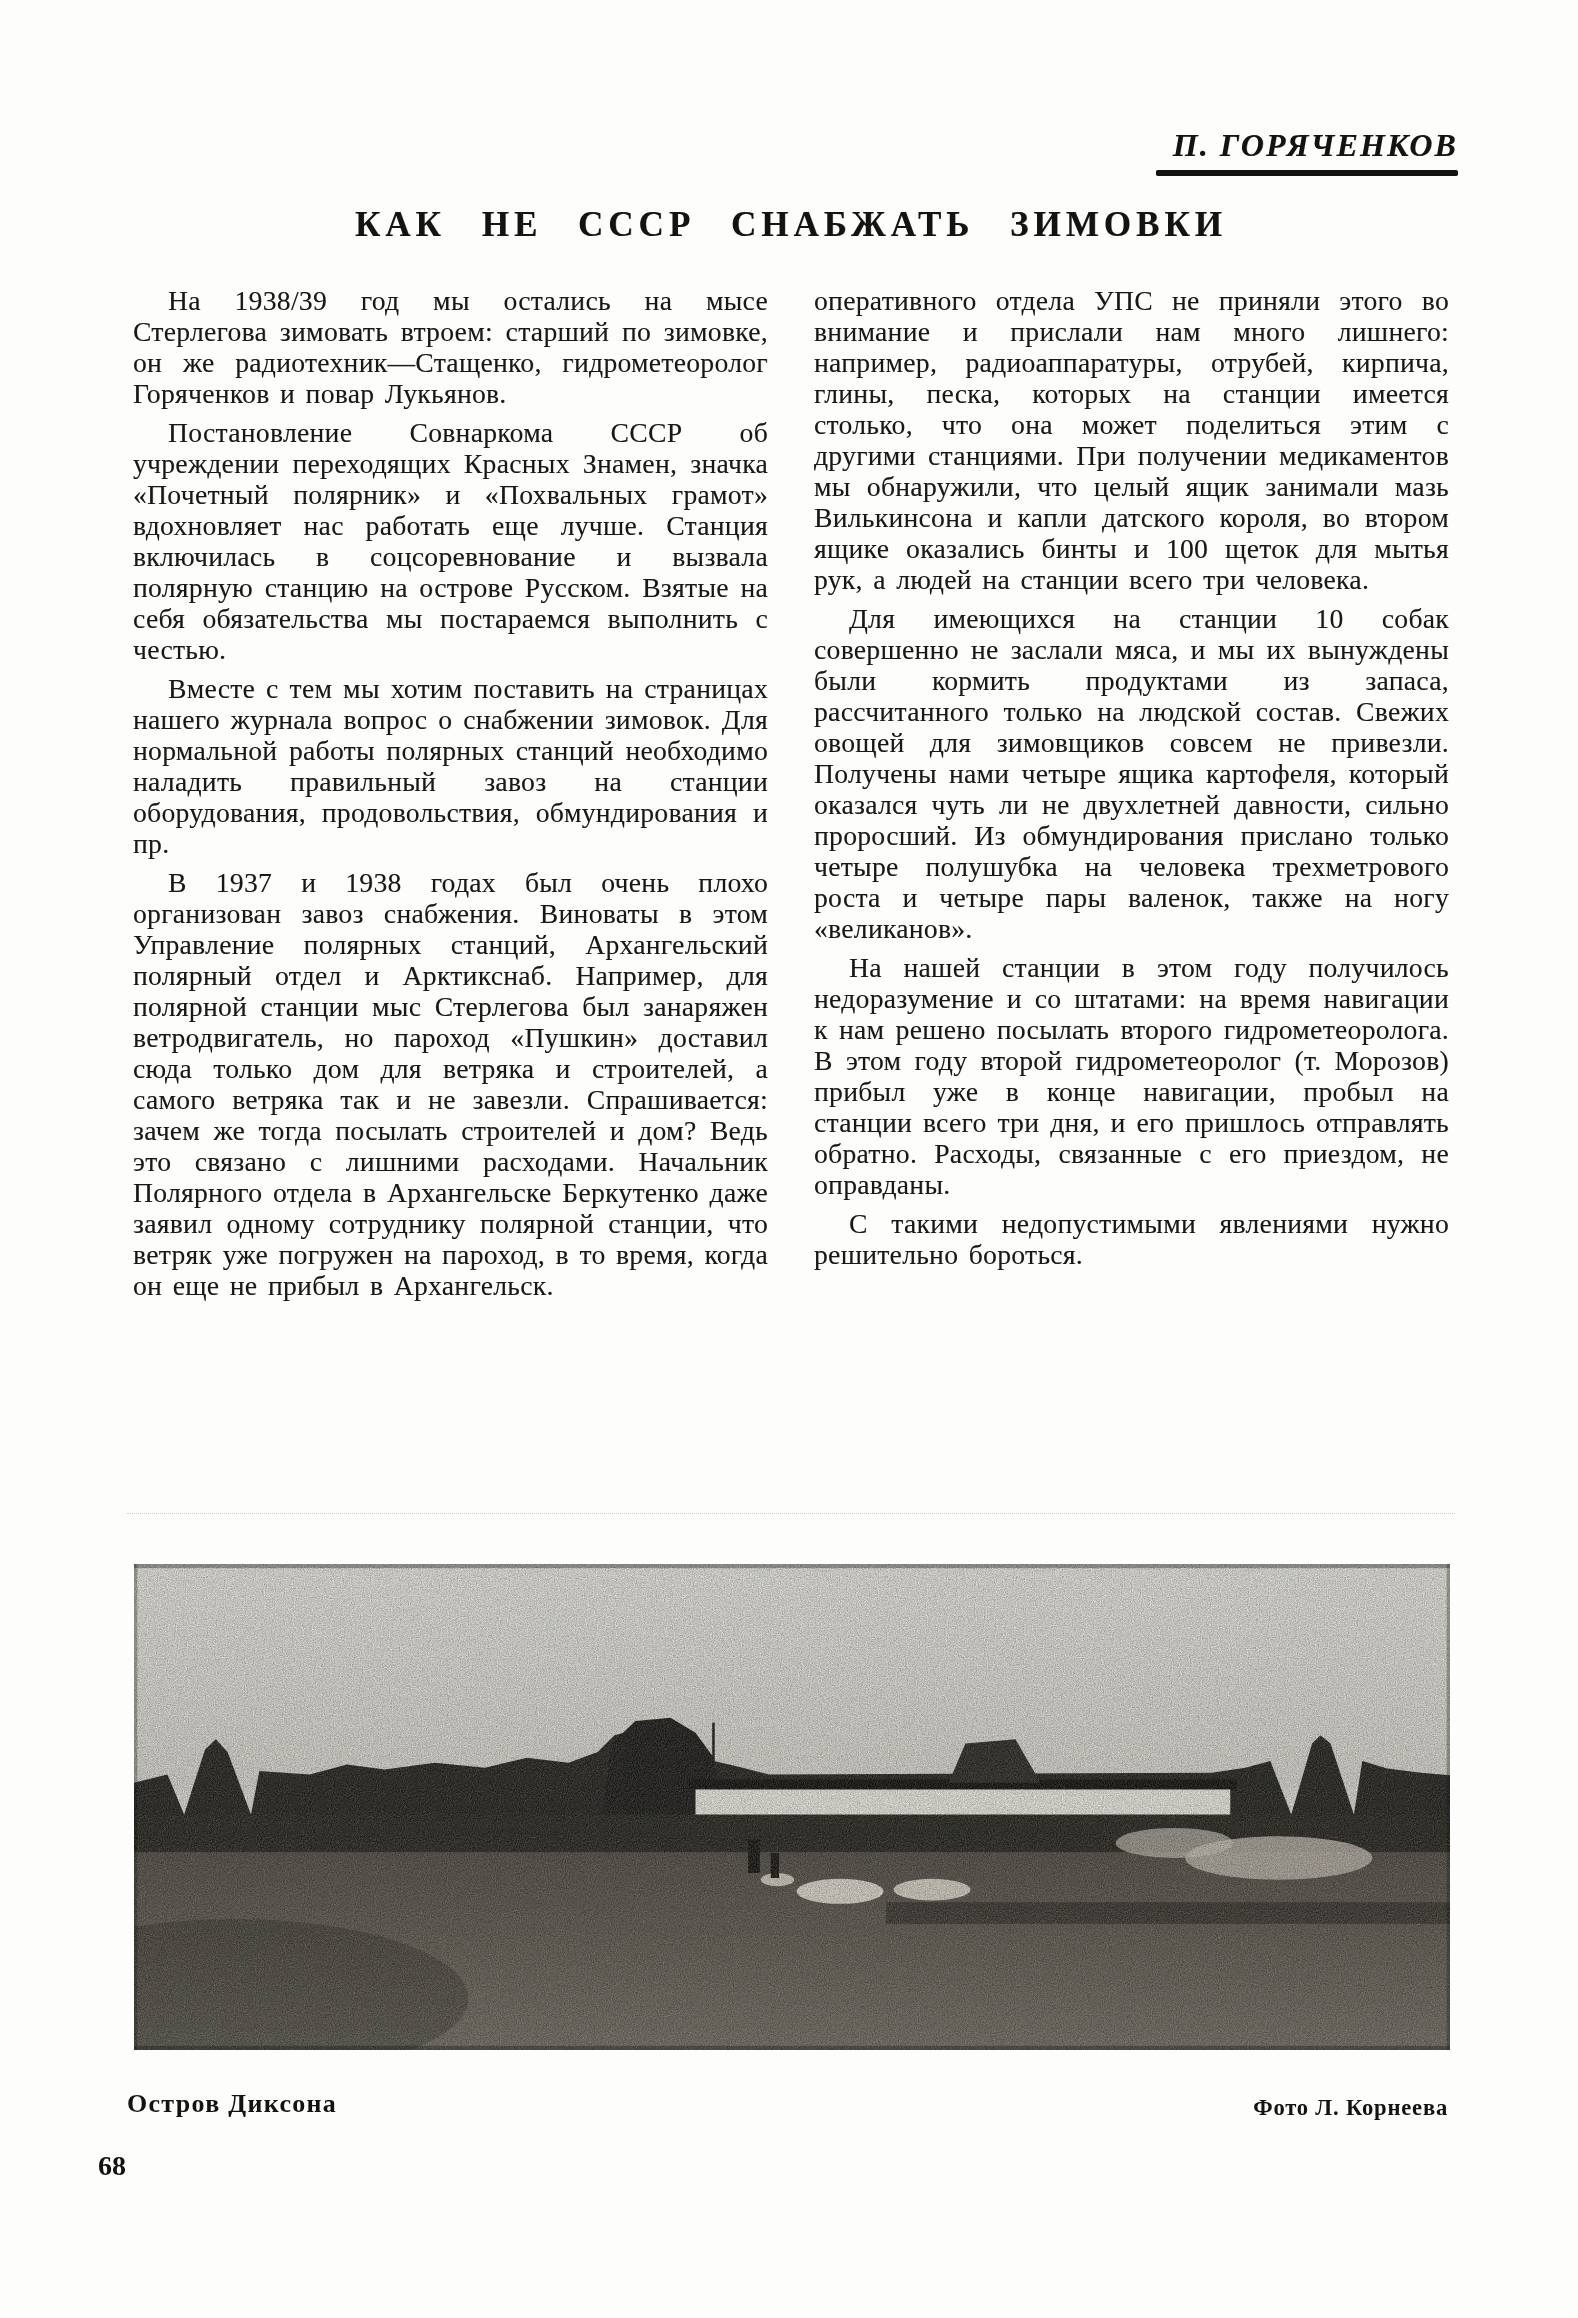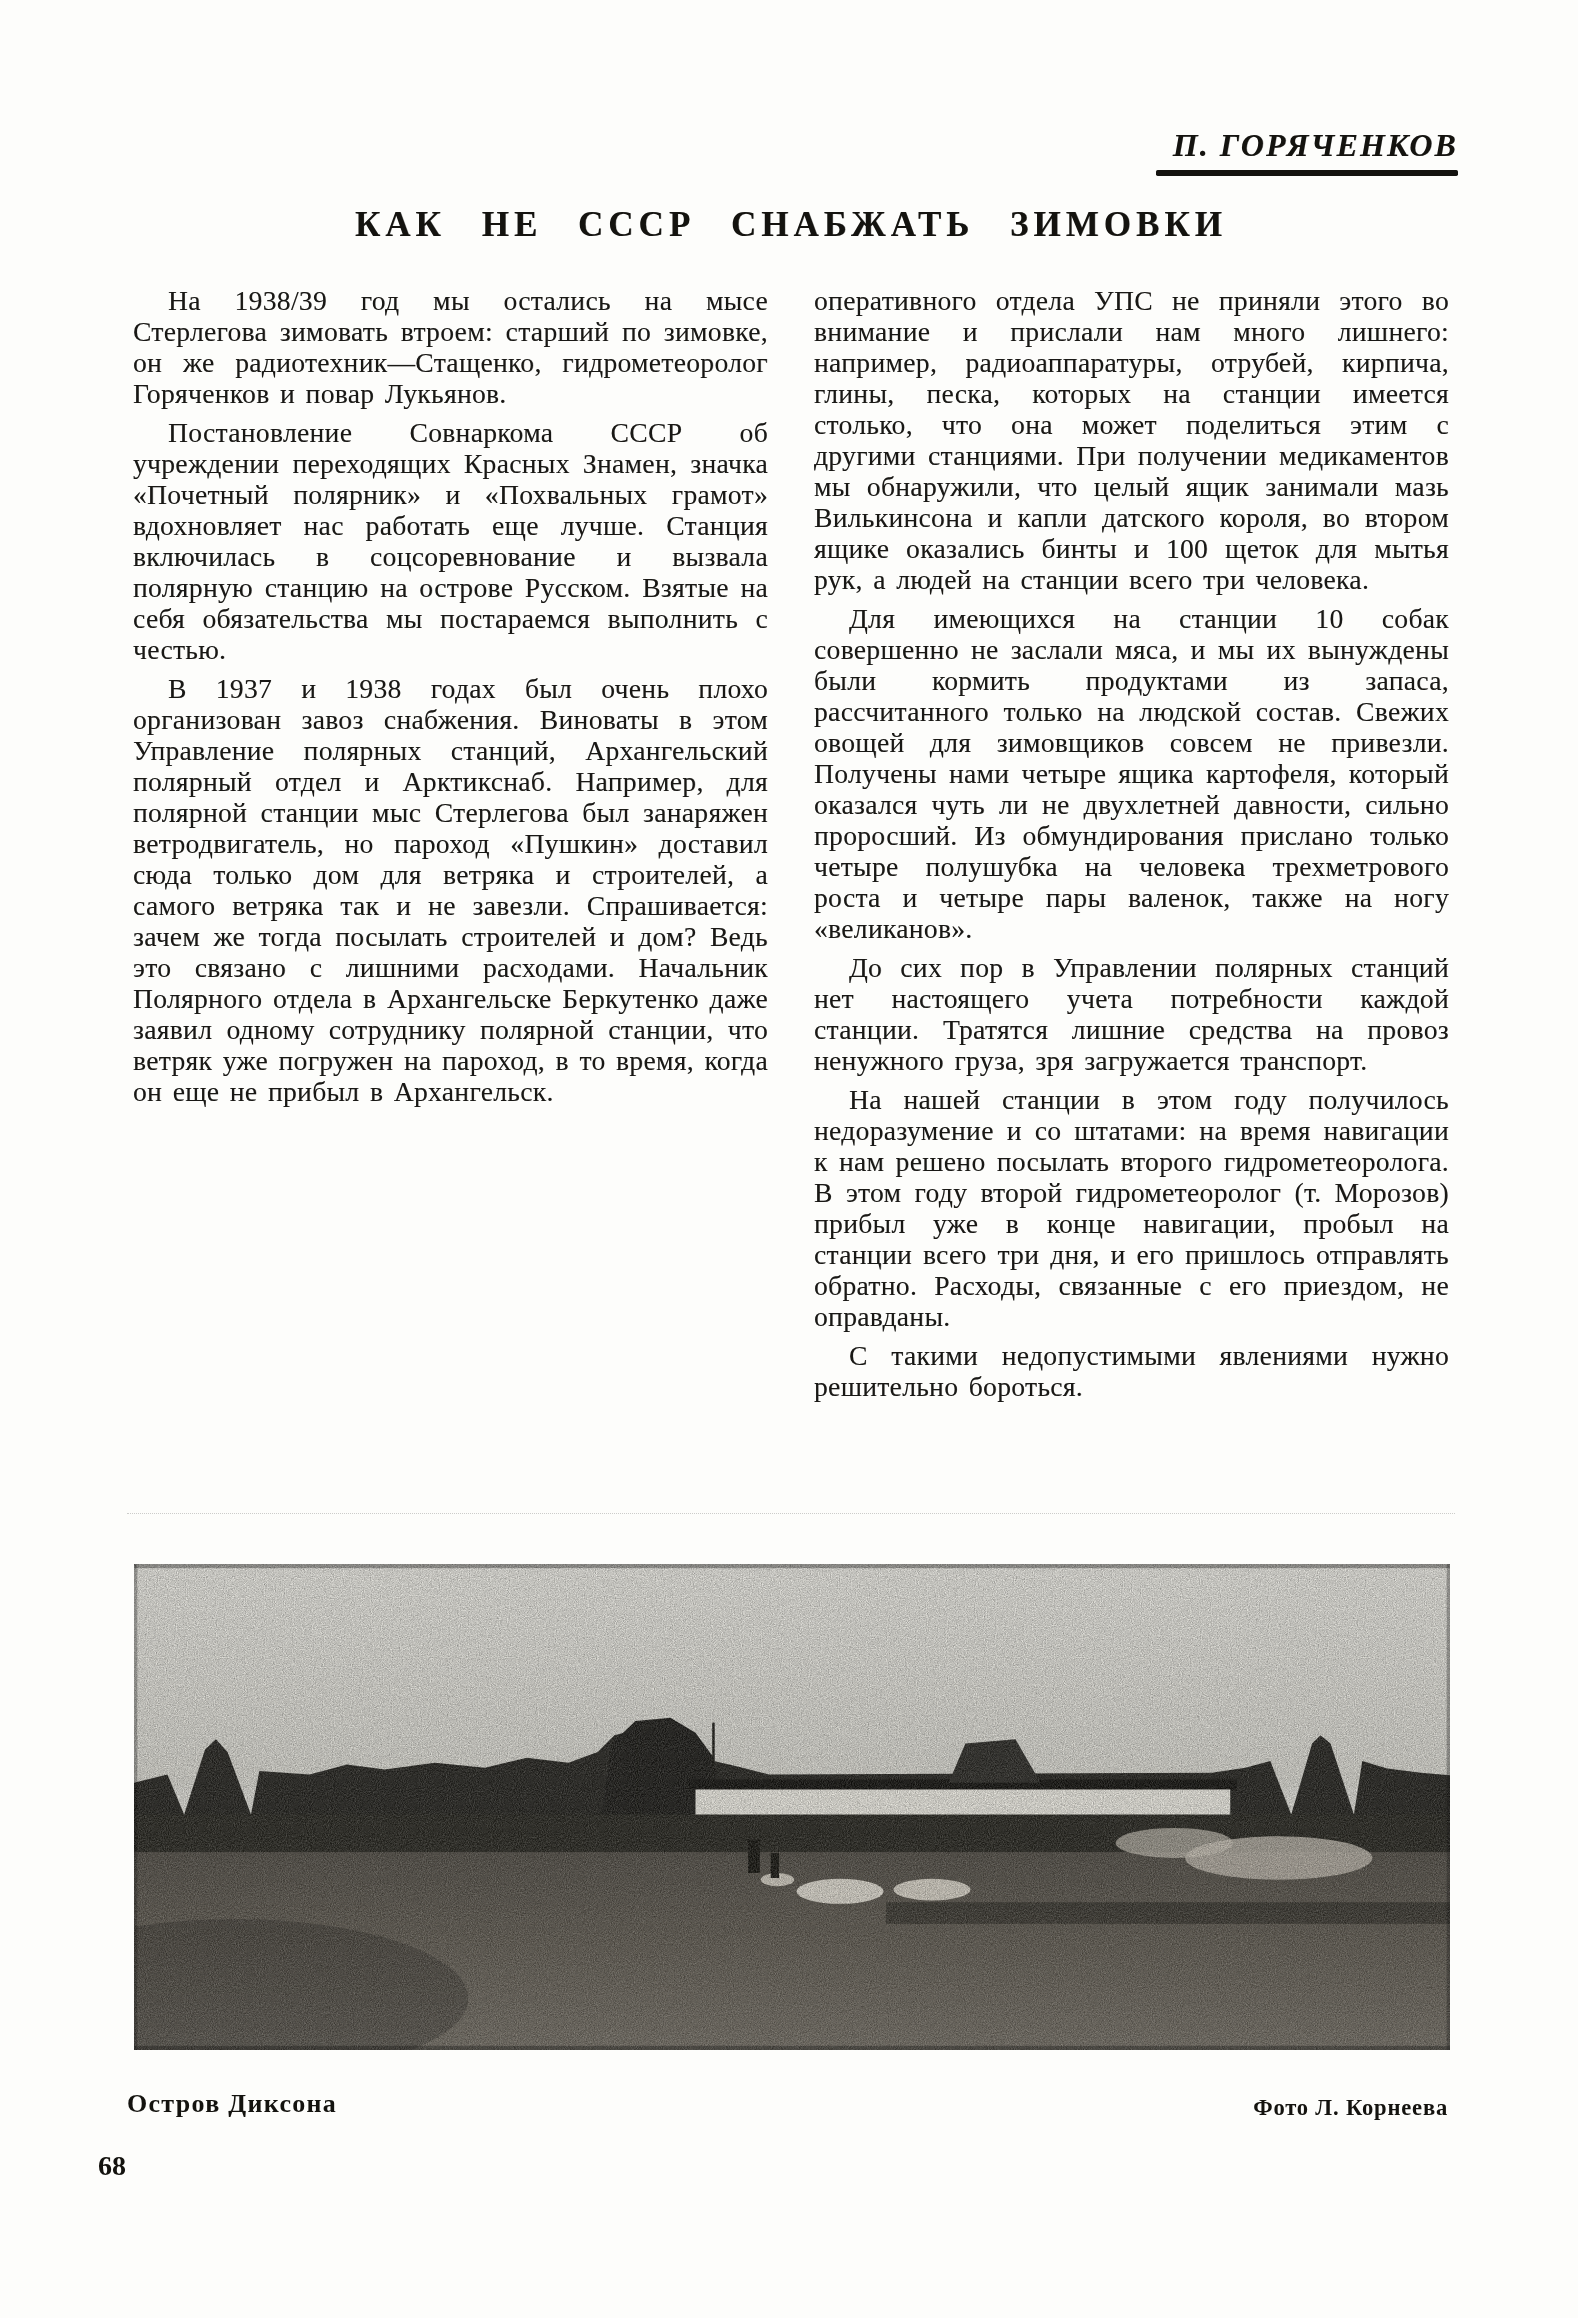--- a/index.html
+++ b/index.html
@@ -94,27 +94,27 @@
 <div class="page">
 
   <div class="author">П. ГОРЯЧЕНКОВ</div>
   <div class="author-rule"></div>
 
   <h1 class="title">КАК НЕ СССР СНАБЖАТЬ ЗИМОВКИ</h1>
 
   <div class="col col-left">
     <p class="indent">На 1938/39 год мы остались на мысе Стерлегова зимовать втроем: старший по зимовке, он же радиотехник—Стащенко, гидрометеоролог Горяченков и повар Лукьянов.</p>
     <p class="indent">Постановление Совнаркома СССР об учреждении переходящих Красных Знамен, значка «Почетный полярник» и «Похвальных грамот» вдохновляет нас работать еще лучше. Станция включилась в соцсоревнование и вызвала полярную станцию на острове Русском. Взятые на себя обязательства мы постараемся выполнить с честью.</p>
+    <p class="indent">Вместе с тем мы хотим поставить на страницах нашего журнала вопрос о снабжении зимовок. Для нормальной работы полярных станций необходимо наладить правильный завоз на станции оборудования, продовольствия, обмундирования и пр.</p>
     <p class="indent">В 1937 и 1938 годах был очень плохо организован завоз снабжения. Виноваты в этом Управление полярных станций, Архангельский полярный отдел и Арктикснаб. Например, для полярной станции мыс Стерлегова был занаряжен ветродвигатель, но пароход «Пушкин» доставил сюда только дом для ветряка и строителей, а самого ветряка так и не завезли. Спрашивается: зачем же тогда посылать строителей и дом? Ведь это связано с лишними расходами. Начальник Полярного отдела в Архангельске Беркутенко даже заявил одному сотруднику полярной станции, что ветряк уже погружен на пароход, в то время, когда он еще не прибыл в Архангельск.</p>
   </div>
 
   <div class="col col-right">
     <p>оперативного отдела УПС не приняли этого во внимание и прислали нам много лишнего: например, радиоаппаратуры, отрубей, кирпича, глины, песка, которых на станции имеется столько, что она может поделиться этим с другими станциями. При получении медикаментов мы обнаружили, что целый ящик занимали мазь Вилькинсона и капли датского короля, во втором ящике оказались бинты и 100 щеток для мытья рук, а людей на станции всего три человека.</p>
     <p class="indent">Для имеющихся на станции 10 собак совершенно не заслали мяса, и мы их вынуждены были кормить продуктами из запаса, рассчитанного только на людской состав. Свежих овощей для зимовщиков совсем не привезли. Получены нами четыре ящика картофеля, который оказался чуть ли не двухлетней давности, сильно проросший. Из обмундирования прислано только четыре полушубка на человека трехметрового роста и четыре пары валенок, также на ногу «великанов».</p>
-    <p class="indent">До сих пор в Управлении полярных станций нет настоящего учета потребности каждой станции. Тратятся лишние средства на провоз ненужного груза, зря загружается транспорт.</p>
     <p class="indent">На нашей станции в этом году получилось недоразумение и со штатами: на время навигации к нам решено посылать второго гидрометеоролога. В этом году второй гидрометеоролог (т. Морозов) прибыл уже в конце навигации, пробыл на станции всего три дня, и его пришлось отправлять обратно. Расходы, связанные с его приездом, не оправданы.</p>
     <p class="indent">С такими недопустимыми явлениями нужно решительно бороться.</p>
   </div>
 
   <div class="artifact-line"></div>
 
   <figure class="photo">
     <svg viewBox="0 0 1575 582" width="1316" height="486" preserveAspectRatio="none" xmlns="http://www.w3.org/2000/svg" role="img">
       <defs>
         <linearGradient id="fg" x1="0" y1="0" x2="0" y2="1">

